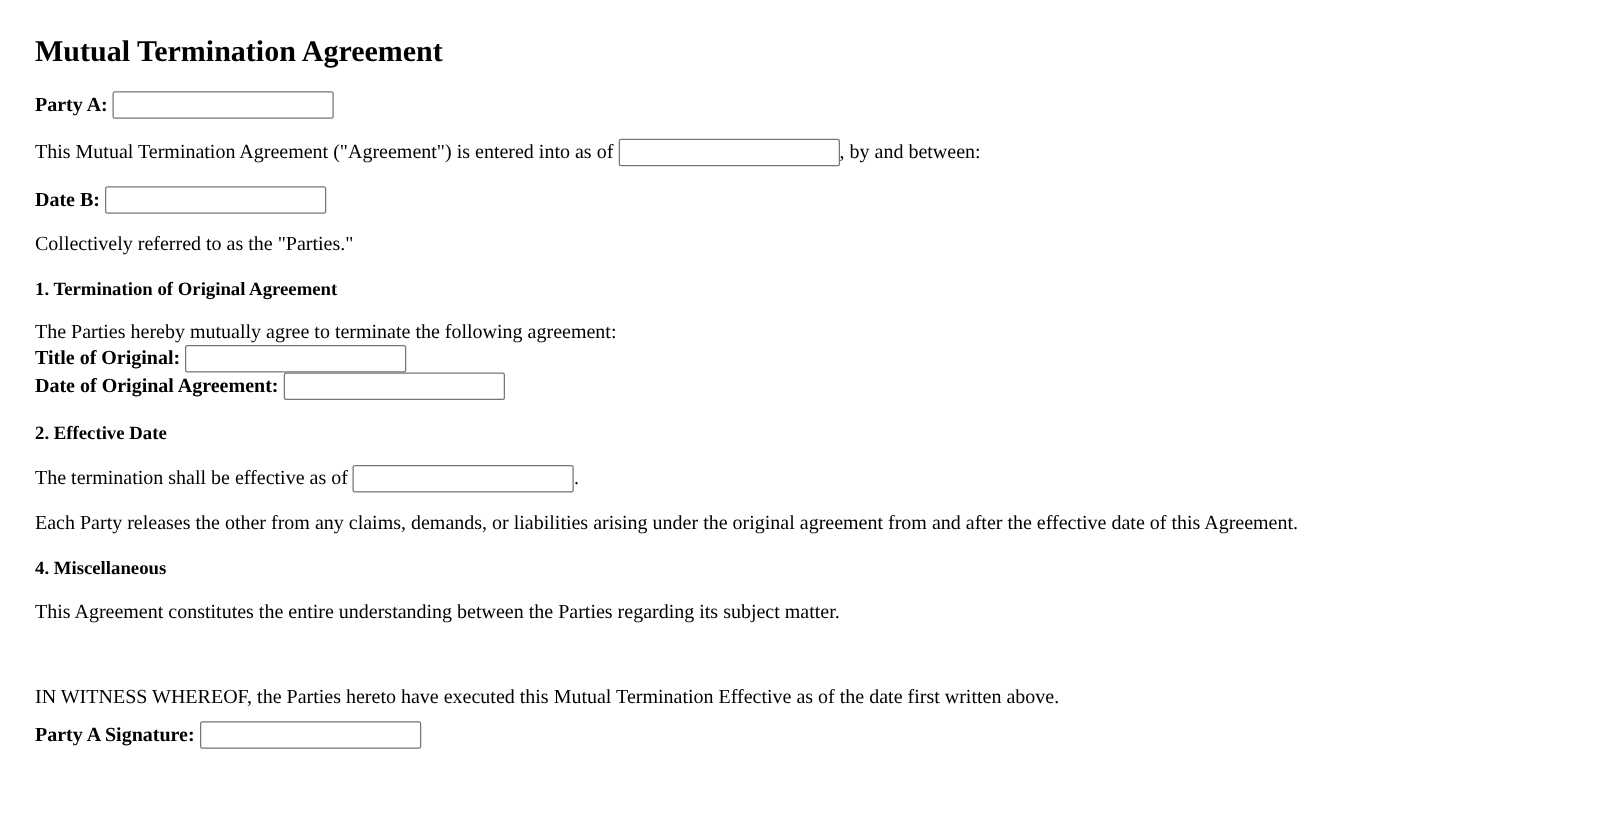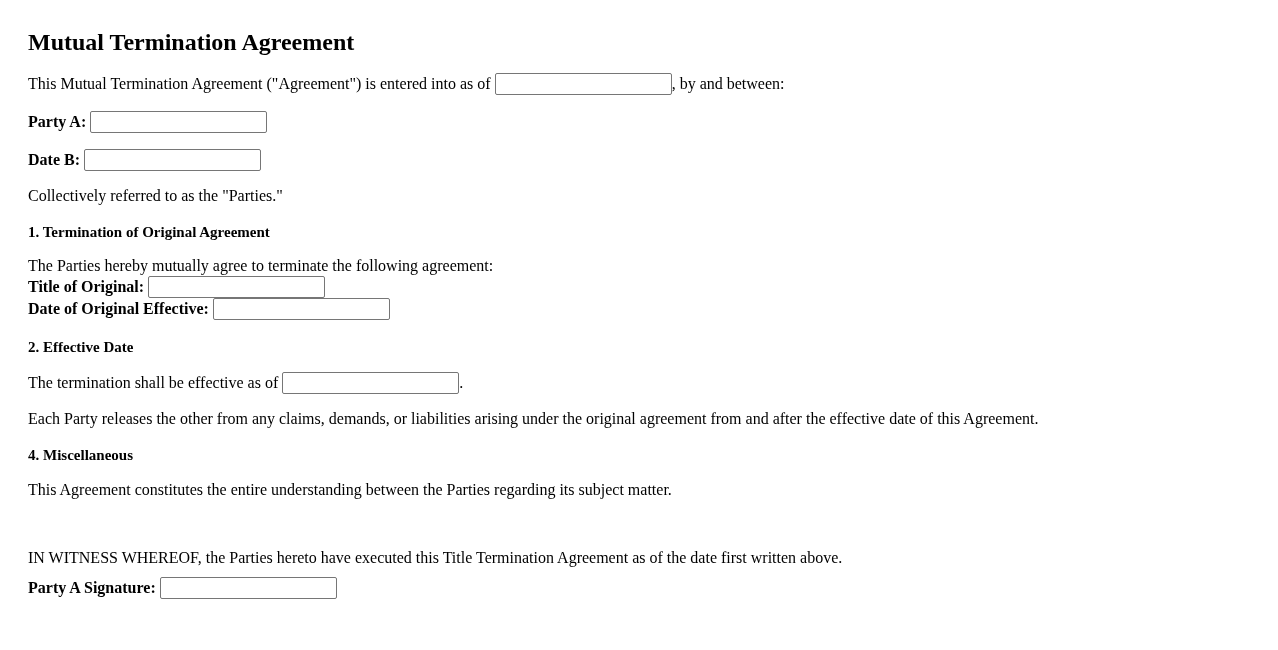--- a/index.html
+++ b/index.html
@@ -55,49 +55,49 @@
     margin-top: 10px;
   }
 </style>
 </head>
 <body>
 
 <main>
 
   <h1>Mutual Termination Agreement</h1>
 
+  <p><b>Party A:</b>
+    <input type="text" class="fill" value="" style=""></p>
+
   <p><span>This Mutual Termination Agreement ("Agreement") is entered into as of</span>
     <input type="text" class="fill" value="" style=""><span>, by and between:</span></p>
-
-  <p><b>Party A:</b>
-    <input type="text" class="fill" value="" style=""></p>
 
   <p><b>Date B:</b>
     <input type="text" class="fill" value="" style=""></p>
 
   <p>Collectively referred to as the "Parties."</p>
 
   <h2>1. Termination of Original Agreement</h2>
 
   <p><span>The Parties hereby mutually agree to terminate the following agreement:</span><br>
     <b>Title of Original:</b>
     <input type="text" class="fill" value="" style=""><br>
-    <b>Date of Original Effective:</b>
+    <b>Date of Original Agreement:</b>
     <input type="text" class="fill" value="" style=""></p>
 
   <h2>2. Effective Date</h2>
 
   <p><span>The termination shall be effective as of</span>
     <input type="text" class="fill" value="" style=""><span>.</span></p>
 
 
   <p>Each Party releases the other from any claims, demands, or liabilities arising under the original agreement from and after the effective date of this Agreement.</p>
 
   <h2>4. Miscellaneous</h2>
 
   <p>This Agreement constitutes the entire understanding between the Parties regarding its subject matter.</p>
 
-  <p class="witness-paragraph">IN WITNESS WHEREOF, the Parties hereto have executed this Title Termination Agreement as of the date first written above.</p>
+  <p class="witness-paragraph">IN WITNESS WHEREOF, the Parties hereto have executed this Mutual Termination Effective as of the date first written above.</p>
 
   <p class="signature-row"><b>Party A Signature:</b>
     <input type="text" class="fill" value="" style=""></p>
 
 </main>
 
 </body></html>

